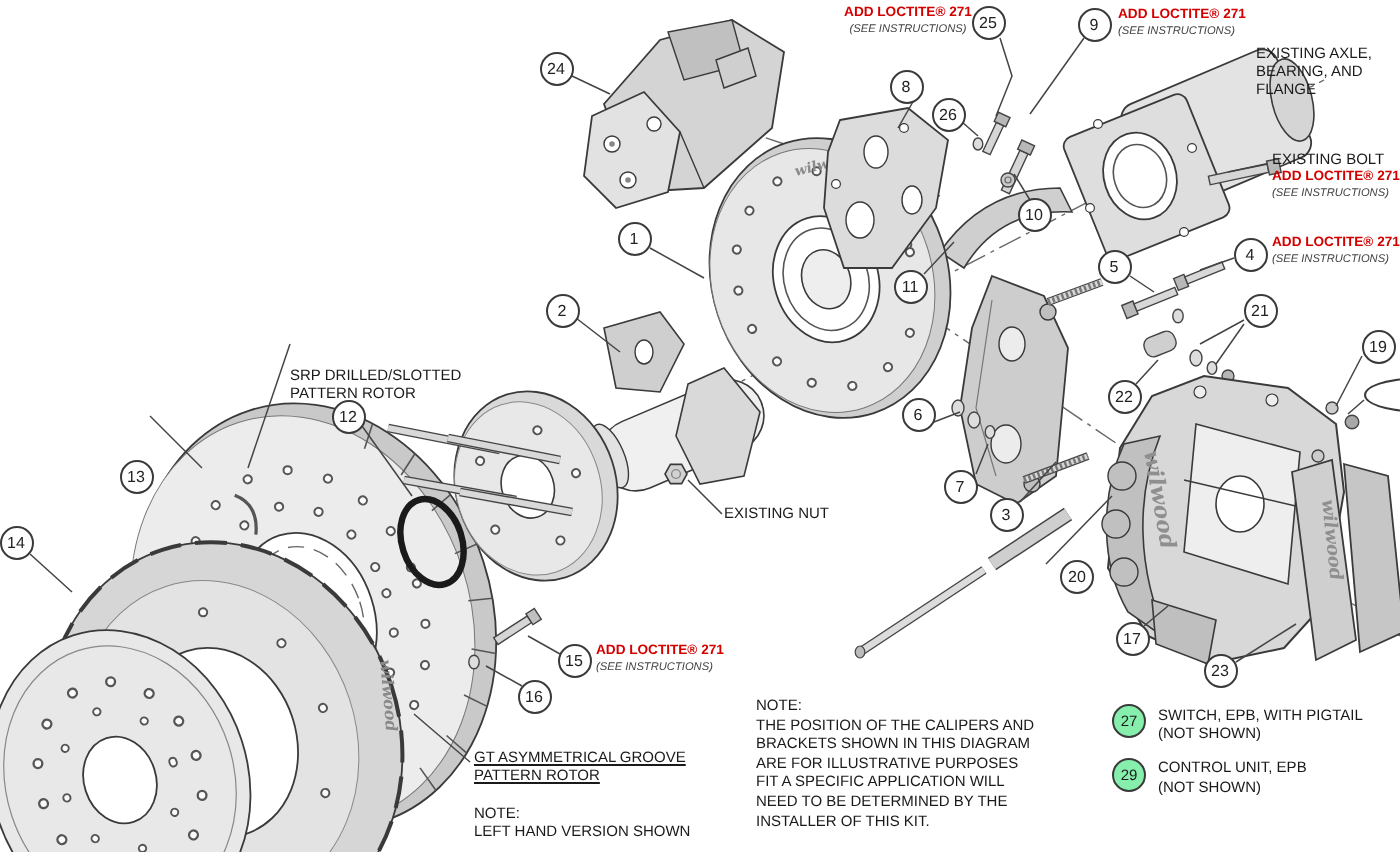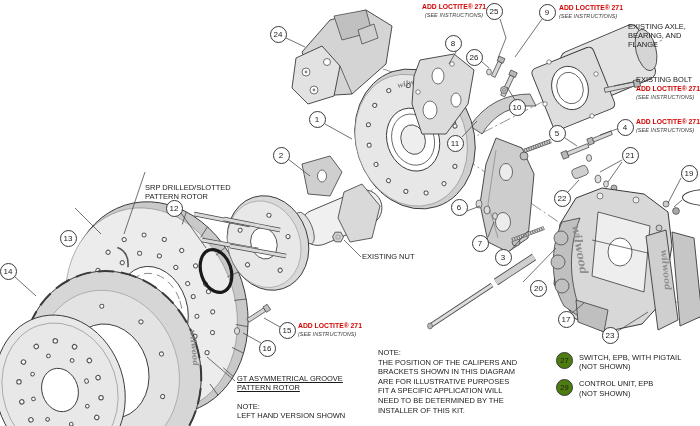--- a/index.html
+++ b/index.html
@@ -10,21 +10,21 @@
            background:#fff;display:flex;align-items:center;justify-content:center;
            font-size:8px;color:#222;box-sizing:border-box;z-index:5;}
   .lbl{position:absolute;font-size:7.5px;line-height:9px;white-space:nowrap;z-index:4;color:#1a1a1a;}
   .lbl .red{color:#d40000;font-weight:bold;font-size:6.8px;display:block;}
   .lbl .sub{display:block;font-style:italic;font-size:5.6px;color:#444;font-weight:normal;}
   .lbl.center{text-align:center;}
   .notes{position:absolute;left:378px;top:348px;font-size:7.5px;line-height:9.6px;z-index:4;}
   .notes div{white-space:nowrap;}
   .legend{position:absolute;left:556px;top:352px;z-index:4;}
   .legend-row{display:flex;align-items:flex-start;gap:6px;margin-bottom:7px;}
-  .legend-circle{width:15px;height:15px;border:1.1px solid #3a3a3a;border-radius:50%;background:#4d7c0f;
+  .legend-circle{width:15px;height:15px;border:1.1px solid #3a3a3a;border-radius:50%;background:#86efac;
                  display:flex;align-items:center;justify-content:center;font-size:7.5px;flex:0 0 auto;}
   .legend-text{font-size:7.5px;line-height:9.5px;white-space:nowrap;padding-top:0.5px;}
 </style>
 </head>
 <body>
 
 <div class="stage">
 
   <svg class="art" width="700" height="426" viewBox="0 0 700 426">
 

